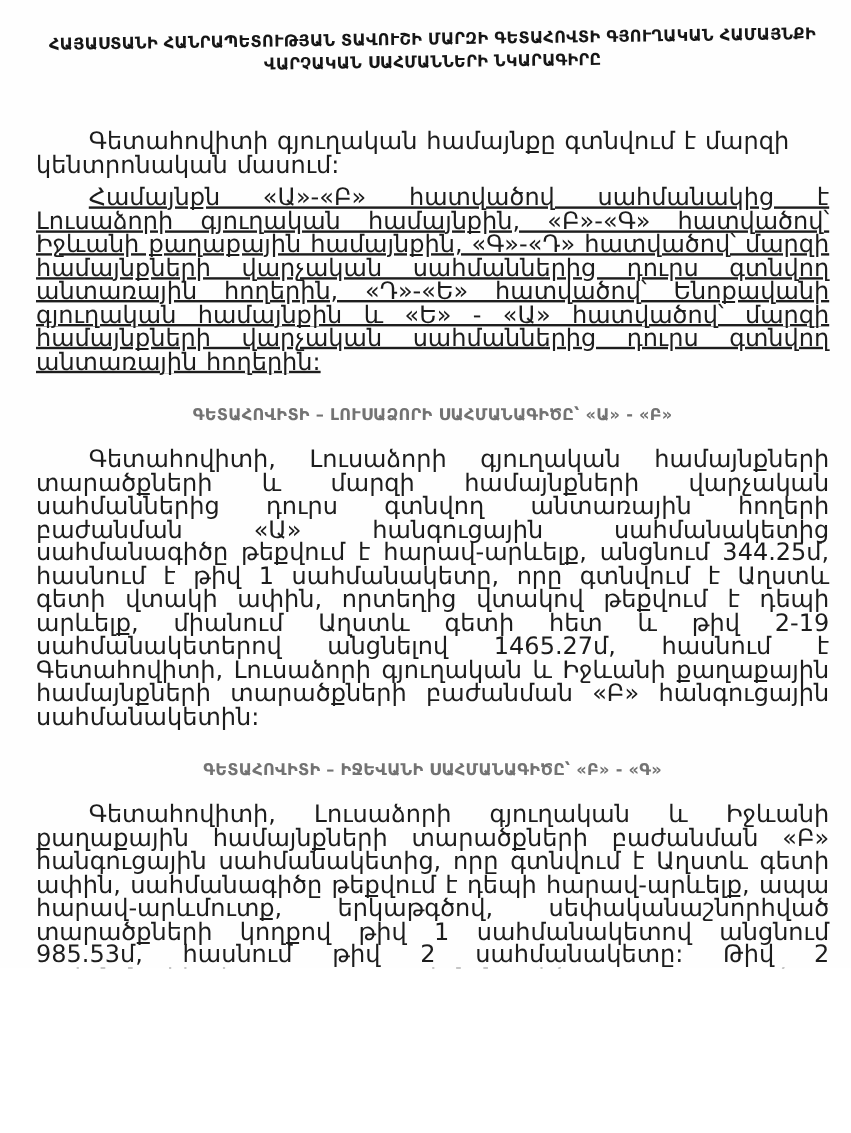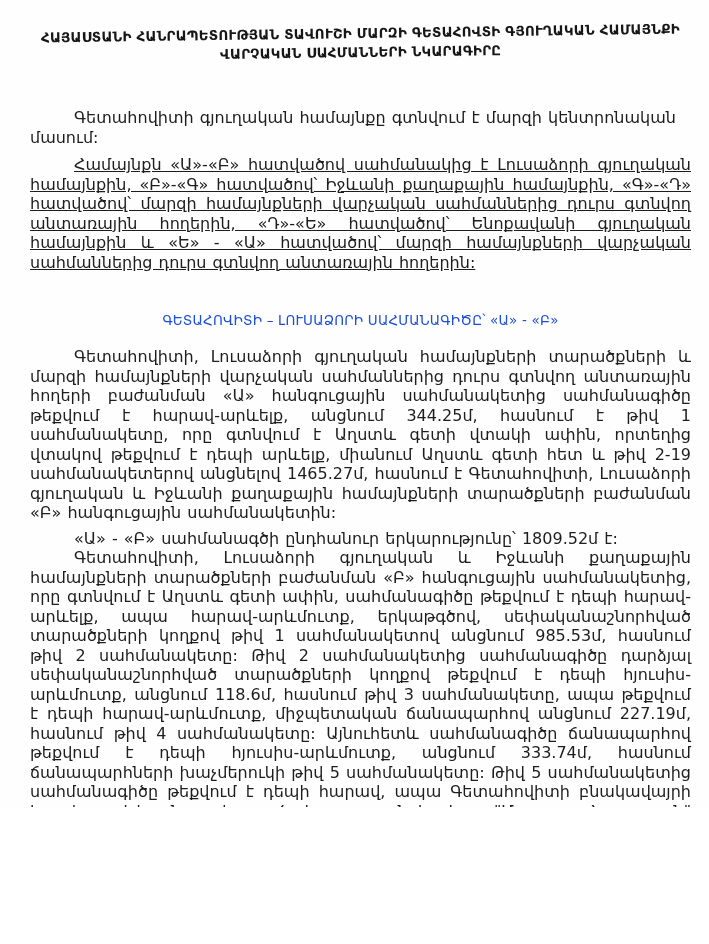--- a/index.html
+++ b/index.html
@@ -22,53 +22,53 @@
     font-size: 13.5px;
     font-weight: bold;
     line-height: 19px;
     text-align: center;
     letter-spacing: 0.2px;
     color: #161616;
     transform: rotate(-0.8deg);
     margin: 4px 6px 46px 6px;
   }
   .para {
-    font-size: 16px;
+    font-size: 20px;
     line-height: 19.5px;
     text-indent: 44px;
     color: #1d1d1d;
     word-spacing: 1px;
   }
   .para.justify { text-align: justify; }
   .para.gap-top { margin-top: 8px; text-decoration: underline; }
   .section-heading {
     font-size: 13.5px;
-    font-weight: normal;
+    font-weight: bold;
     line-height: 19px;
     text-align: center;
     letter-spacing: 0.2px;
-    color: #1d4ed8;
-    margin: 39px 0 17px 0;
+    color: #737373;
+    margin: 26px 0 17px 0;
   }
   .length-line { margin-top: 6px; }
 </style>
 </head>
 <body>
 
 <div class="page">
 
   <h1 class="doc-title">ՀԱՅԱՍՏԱՆԻ ՀԱՆՐԱՊԵՏՈՒԹՅԱՆ ՏԱՎՈՒՇԻ ՄԱՐԶԻ ԳԵՏԱՀՈՎՏԻ ԳՅՈՒՂԱԿԱՆ ՀԱՄԱՅՆՔԻ ՎԱՐՉԱԿԱՆ ՍԱՀՄԱՆՆԵՐԻ ՆԿԱՐԱԳԻՐԸ</h1>
 
   <p class="para">Գետահովիտի գյուղական համայնքը գտնվում է մարզի կենտրոնական մասում:</p>
 
 
   <p class="para justify gap-top">Համայնքն «Ա»-«Բ» հատվածով  սահմանակից է Լուսաձորի գյուղական համայնքին, «Բ»-«Գ» հատվածով՝ Իջևանի քաղաքային համայնքին, «Գ»-«Դ» հատվածով՝ մարզի համայնքների վարչական սահմաններից դուրս գտնվող անտառային հողերին, «Դ»-«Ե» հատվածով՝ Ենոքավանի գյուղական համայնքին և «Ե» - «Ա» հատվածով՝ մարզի համայնքների վարչական սահմաններից դուրս գտնվող անտառային հողերին:</p>
 
   <h2 class="section-heading">ԳԵՏԱՀՈՎԻՏԻ – ԼՈՒՍԱՁՈՐԻ  ՍԱՀՄԱՆԱԳԻԾԸ՝   «Ա» - «Բ»</h2>
 
   <p class="para justify">Գետահովիտի,  Լուսաձորի  գյուղական  համայնքների  տարածքների  և  մարզի համայնքների վարչական սահմաններից դուրս գտնվող անտառային հողերի բաժանման «Ա» հանգուցային սահմանակետից սահմանագիծը թեքվում է հարավ-արևելք, անցնում 344.25մ, հասնում է թիվ 1 սահմանակետը, որը գտնվում է Աղստև գետի վտակի ափին, որտեղից վտակով թեքվում է դեպի արևելք, միանում Աղստև գետի հետ և թիվ 2-19 սահմանակետերով անցնելով 1465.27մ, հասնում է Գետահովիտի, Լուսաձորի գյուղական և Իջևանի  քաղաքային  համայնքների  տարածքների  բաժանման   «Բ»  հանգուցային սահմանակետին:</p>
 
-  <p class="para length-line">«Ա» - «Բ» սահմանագծի ընդհանուր երկարությունը՝   1809.52մ է:</p>
 
+  <h2 class="section-heading">ԳԵՏԱՀՈՎԻՏԻ – ԻՋԵՎԱՆԻ  ՍԱՀՄԱՆԱԳԻԾԸ՝   «Բ» - «Գ»</h2>
 
   <p class="para justify">Գետահովիտի,  Լուսաձորի  գյուղական  և  Իջևանի  քաղաքային  համայնքների տարածքների բաժանման «Բ» հանգուցային սահմանակետից, որը գտնվում է Աղստև գետի ափին, սահմանագիծը  թեքվում է դեպի հարավ-արևելք, ապա հարավ-արևմուտք, երկաթգծով, սեփականաշնորհված տարածքների կողքով թիվ 1 սահմանակետով անցնում 985.53մ, հասնում թիվ 2 սահմանակետը: Թիվ 2 սահմանակետից  սահմանագիծը դարձյալ սեփականաշնորհված տարածքների կողքով թեքվում է դեպի  հյուսիս-արևմուտք, անցնում 118.6մ, հասնում  թիվ 3 սահմանակետը, ապա թեքվում է դեպի հարավ-արևմուտք, միջպետական ճանապարհով անցնում 227.19մ, հասնում թիվ 4 սահմանակետը: Այնուհետև սահմանագիծը  ճանապարհով  թեքվում է դեպի հյուսիս-արևմուտք, անցնում 333.74մ, հասնում  ճանապարհների խաչմերուկի թիվ 5 սահմանակետը: Թիվ 5 սահմանակետից սահմանագիծը թեքվում է դեպի հարավ, ապա Գետահովիտի բնակավայրի հյուսիս-արևելյան եզրագծով, շրջանցելով "Մայր Հայաստան" հուշահամալիրի և ռեստորանի տարածքը թեքվում է դեպի արևելք,  թիվ 6-8 սահմանակետերով անցնում 472.44մ, հասնում միջպետական ճանապարհի եզրին գտնվող թիվ 9 սահմանակետը, որտեղից  թեքվում է դեպի  հարավ, միջպետական ճանապարհով անցնում 323.32մ, հասնում թիվ 10 սահմանակետը: Թիվ 10 սահմանակետից սահմանագիծը  շրջանցում է սպորտ համալիրը, թեքվելով դեպի արևմուտք, ապա հարավ, հետո արևելք և թիվ 11-13 սահմանակետերով անցնելով 246.96մ, հասնում է  թիվ 14 սահմանակետը:  Թիվ 14 սահմանակետից սահմանագիծը  միջպետական ճանապարհով թեքվում է դեպի հարավ-արևմուտք, թիվ 15-18 սահմանակետերով  անցնում  682.68մ,   հասնում   թիվ  19  սահմանակետը:  Թիվ  19</p>
 
 </div>
 
 </body></html>

